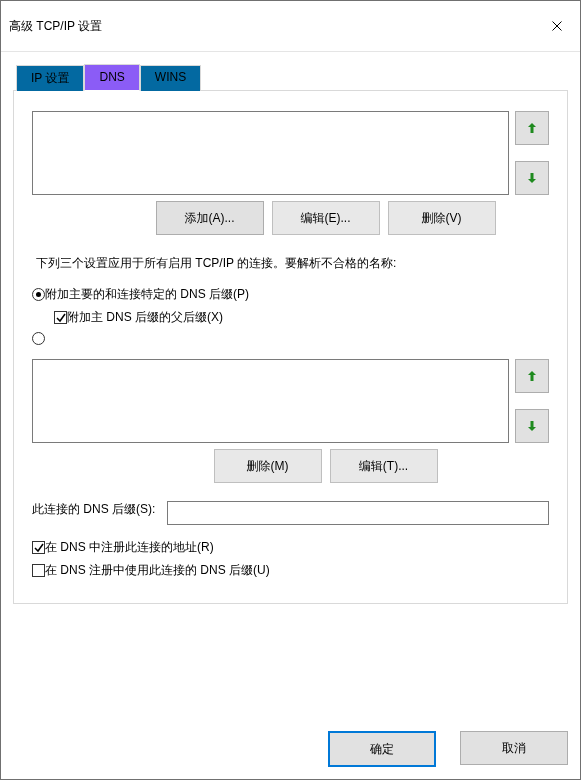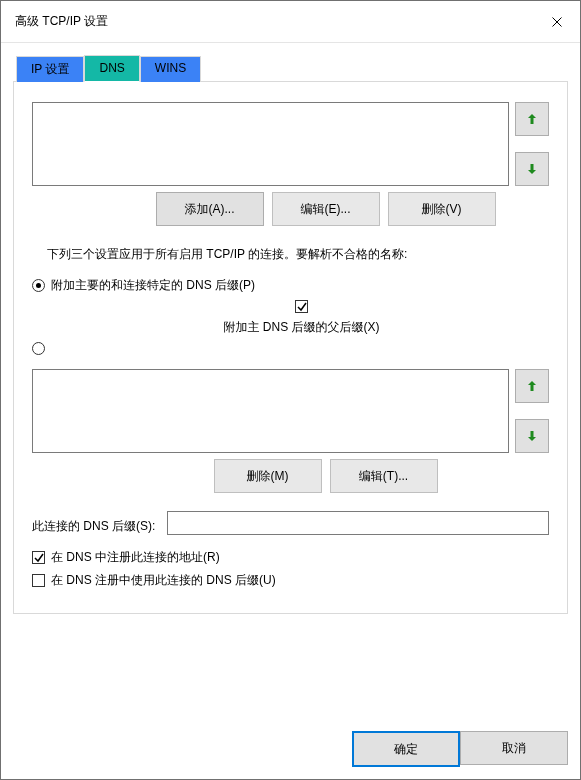--- a/index.html
+++ b/index.html
@@ -11,23 +11,23 @@
     color: #000;
   }
   .window {
     width: 581px; height: 780px;
     border: 1px solid #707070;
     background: #fff;
     display: flex; flex-direction: column;
     position: relative;
   }
   .titlebar {
-    height: 42px;
+    height: 51px;
     display: flex; align-items: center; justify-content: space-between;
-    padding-left: 14px;
+    padding-left: 8px;
     border-bottom: 1px solid #e5e5e5;
   }
   .titlebar-title { font-size: 12px; }
   .titlebar-close {
     width: 46px; height: 100%;
     display: flex; align-items: center; justify-content: center;
     font-size: 14px; cursor: pointer;
   }
   .titlebar-close svg { width: 10px; height: 10px; }
   .body {
@@ -48,29 +48,29 @@
     border: 1px solid #d9d9d9;
     border-bottom: none;
     background: #fff;
     margin-right: 0px;
     cursor: pointer;
     font-size: 12px;
     position: relative;
     top: 1px;
   }
   .tab.active {
-    background: #14b8a6;
+    background: #8b5cf6;
     border-color: #d9d9d9;
     z-index: 3;
     padding-top: 5px;
     margin-top: -1px;
     border-bottom: 1px solid #fff;
   }
   .tab:not(.active) {
-    background: #3b82f6;
+    background: #0369a1;
   }
   .tab-panel {
     border: 1px solid #d9d9d9;
     padding: 20px 18px 18px 18px;
     flex: 1;
     position: relative;
     z-index: 1;
   }
   .label-row { margin-bottom: 8px; font-size: 12px; }
   .list-row { display: flex; gap: 6px; margin-bottom: 6px; }
@@ -110,59 +110,59 @@
     border: 2px solid #0078d7;
     background: #e1e1e1;
   }
   .btn.disabled {
     color: #000000;
     border-color: #bfbfbf;
     background: #cccccc0d;
     background: #e8e8e8;
     cursor: default;
   }
-  .desc { margin: 20px 0 14px 15px; font-size: 12px; }
+  .desc { margin: 20px 0 14px 4px; font-size: 12px; }
   .radio-row, .check-row {
-    display: flex; align-items: center; gap: 6px;
+    display: flex; align-items: center; 
     margin: 6px 0;
     font-size: 12px;
   }
   .radio-row.indent { margin-left: 0; }
-  .check-row.indent { margin-left: 22px; flex-direction: column; }
+  .check-row.indent { margin-left: 22px; }
   .radio {
     width: 13px; height: 13px; border-radius: 50%;
     border: 1px solid #333; background: #fff;
     display: inline-flex; align-items: center; justify-content: center;
     cursor: pointer;
     flex-shrink: 0;
   }
   .radio.checked::after {
     content: ""; width: 5px; height: 5px; border-radius: 50%; background: #000;
   }
   .checkbox {
     width: 13px; height: 13px;
     border: 1px solid #333; background: #fff;
     display: inline-flex; align-items: center; justify-content: center;
     cursor: pointer;
     flex-shrink: 0;
   }
   .checkbox svg { width: 10px; height: 10px; display: none; }
   .checkbox.checked svg { display: block; }
   .field-row {
-    display: flex; align-items: flex-end; gap: 12px;
+    display: flex; align-items: flex-start; gap: 12px;
     margin-top: 18px;
   }
   .text-input {
     flex: 1; height: 24px;
     border: 1px solid #7a7a7a;
     padding: 2px 4px;
     font-size: 12px;
   }
   .footer {
-    display: flex; justify-content: flex-end; gap: 0;
+    display: flex; justify-content: flex-end; gap: 24px;
     padding: 10px 12px 12px 12px;
   }
   .sp-sm { height: 8px; }
 </style>
 </head>
 <body>
 
 <div class="window">
 
   <div class="titlebar">

